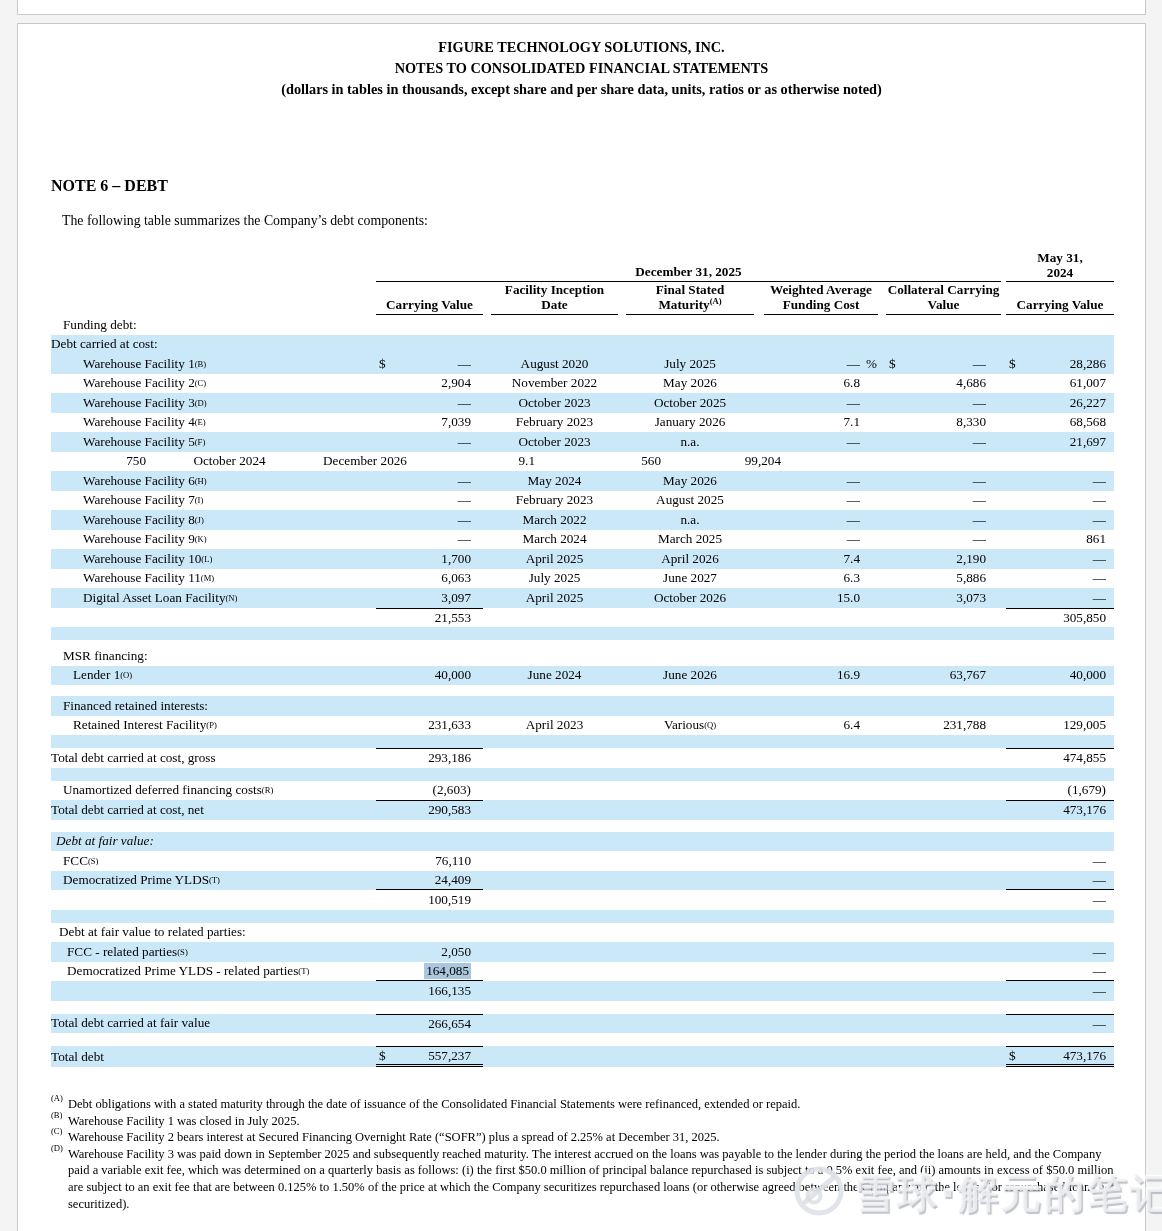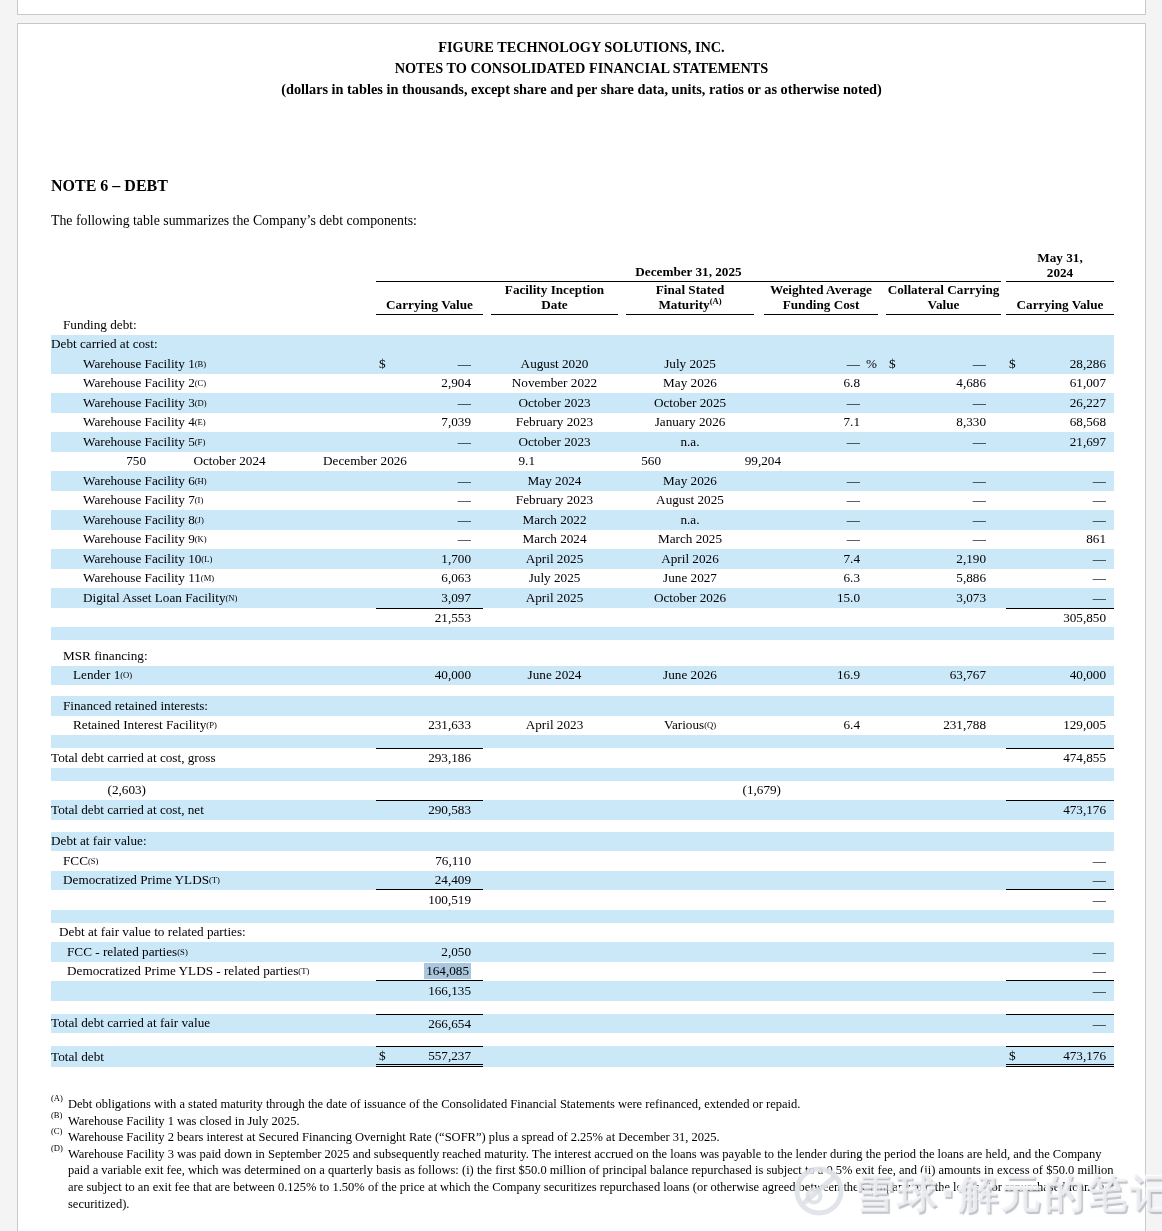--- a/index.html
+++ b/index.html
@@ -10,21 +10,21 @@
   .prev-page{position:absolute;left:17px;top:-3px;width:1129px;height:18px;
     background:#fff;border:1px solid #c8c8c8;}
   .page{position:absolute;left:17px;top:23px;width:1129px;height:1320px;
     background:#fff;border:1px solid #c8c8c8;}
 
   
   .doc-header{position:absolute;top:13px;left:0;width:100%;text-align:center;
     font-weight:bold;font-size:14.3px;line-height:21px;}
 
   .note-heading{position:absolute;top:153px;left:33px;font-weight:bold;font-size:16px;}
-  .note-intro{position:absolute;top:189px;left:33px;font-size:13.8px;}
+  .note-intro{position:absolute;top:189px;left:44px;font-size:13.8px;}
 
   
   .debt-table{position:absolute;top:222px;left:33px;width:1063px;font-size:13.2px;}
   sup{font-size:8.6px;vertical-align:super;line-height:0;}
 
   .hrow1{display:flex;align-items:flex-end;height:36px;font-weight:bold;}
   .hsp{flex:0 0 325px;}
   .h2025{flex:0 0 625px;text-align:center;border-bottom:1px solid #000;padding-bottom:1px;}
   .h2024{flex:0 0 108px;margin-left:5px;text-align:center;border-bottom:1px solid #000;
     padding-bottom:1px;line-height:15px;}
@@ -490,20 +490,21 @@
             <div class="cell c2"></div>
             <div class="cell c3"></div>
             <div class="cell c4"></div>
             <div class="cell c5"></div>
             <div class="cell c6 bt">
               <span class="val">474,855</span>
             </div>
           </div>
           <div class="trow blue" style="height: 13px;"></div>
           <div class="trow">
+            <div class="cell clabel" style="padding-left: 12px;">Unamortized deferred financing costs<sup>(R)</sup></div>
             <div class="cell c1">
               <span class="val">(2,603)</span>
             </div>
             <div class="cell c2"></div>
             <div class="cell c3"></div>
             <div class="cell c4"></div>
             <div class="cell c5"></div>
             <div class="cell c6">
               <span class="val">(1,679)</span>
             </div>
@@ -516,21 +517,21 @@
             <div class="cell c2"></div>
             <div class="cell c3"></div>
             <div class="cell c4"></div>
             <div class="cell c5"></div>
             <div class="cell c6 bt">
               <span class="val">473,176</span>
             </div>
           </div>
           <div class="trow" style="height: 12px;"></div>
           <div class="trow blue">
-            <div class="cell clabel" style="">Debt at fair value:</div>
+            <div class="cell clabel" style="padding-left: 5px; font-style: italic;">Debt at fair value:</div>
             <div class="cell c1"></div>
             <div class="cell c2"></div>
             <div class="cell c3"></div>
             <div class="cell c4"></div>
             <div class="cell c5"></div>
             <div class="cell c6"></div>
           </div>
           <div class="trow">
             <div class="cell clabel" style="padding-left: 12px;">FCC<sup>(S)</sup></div>
             <div class="cell c1">

